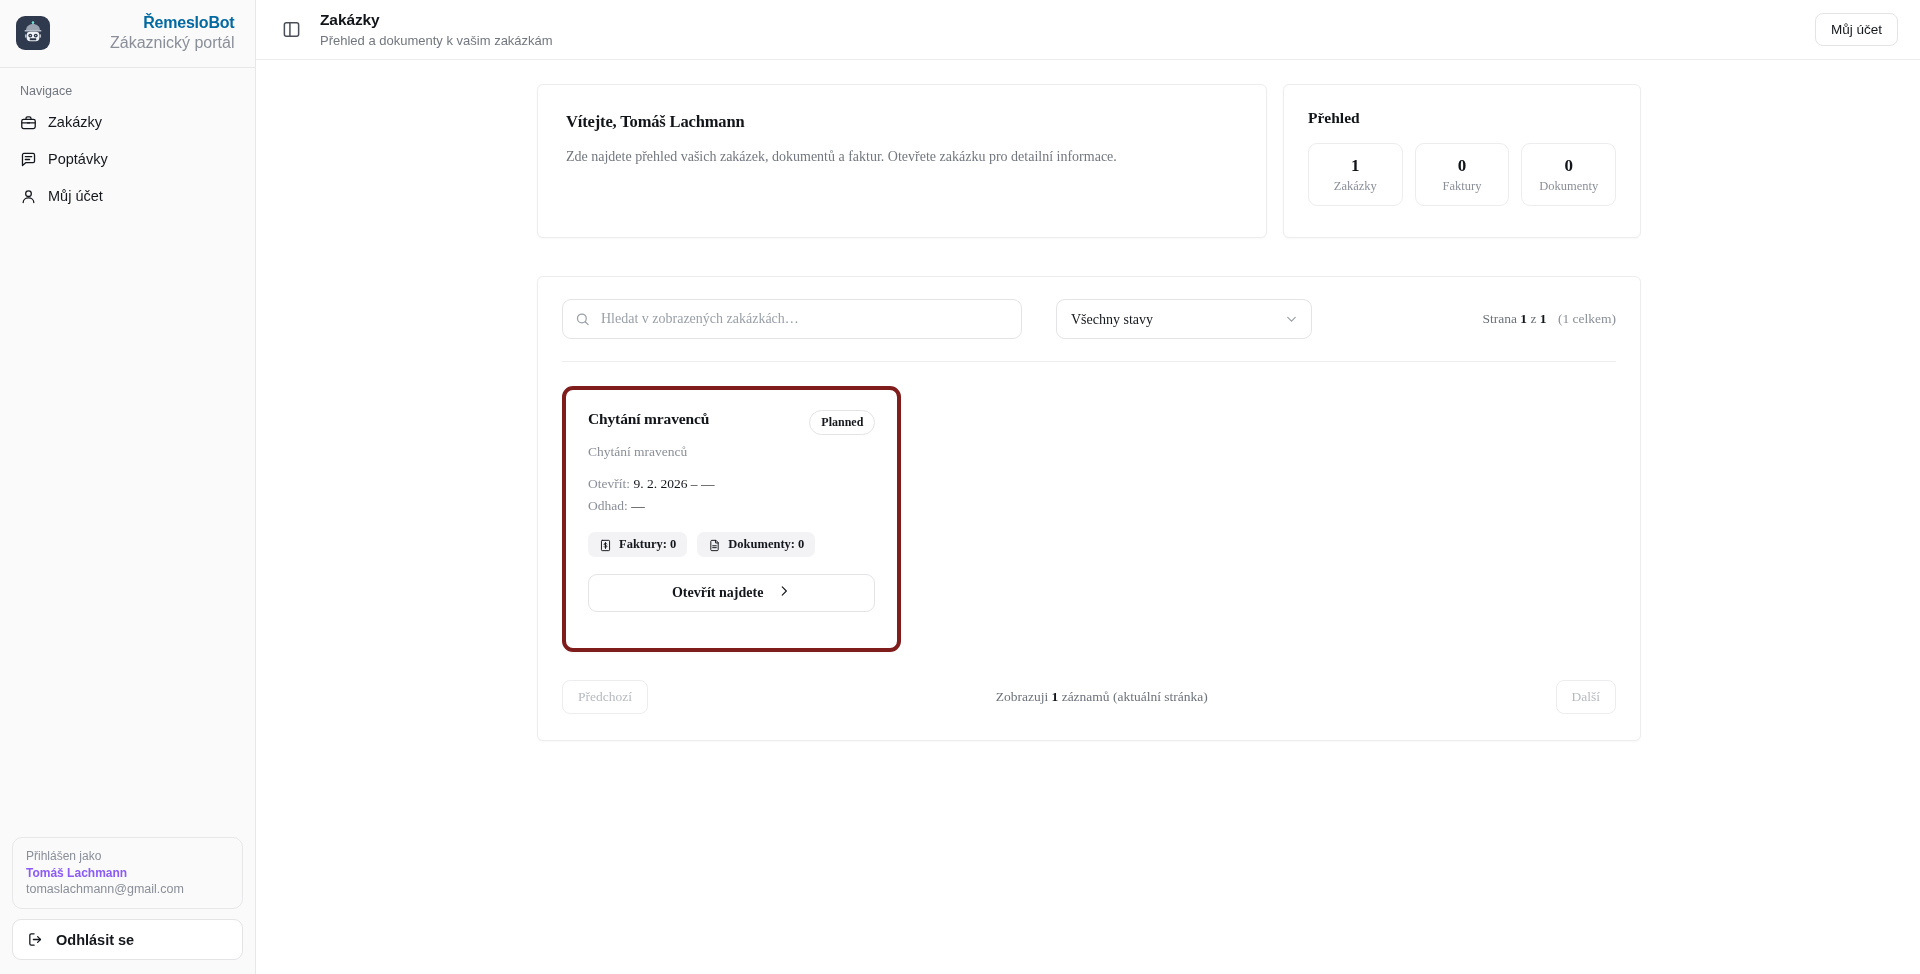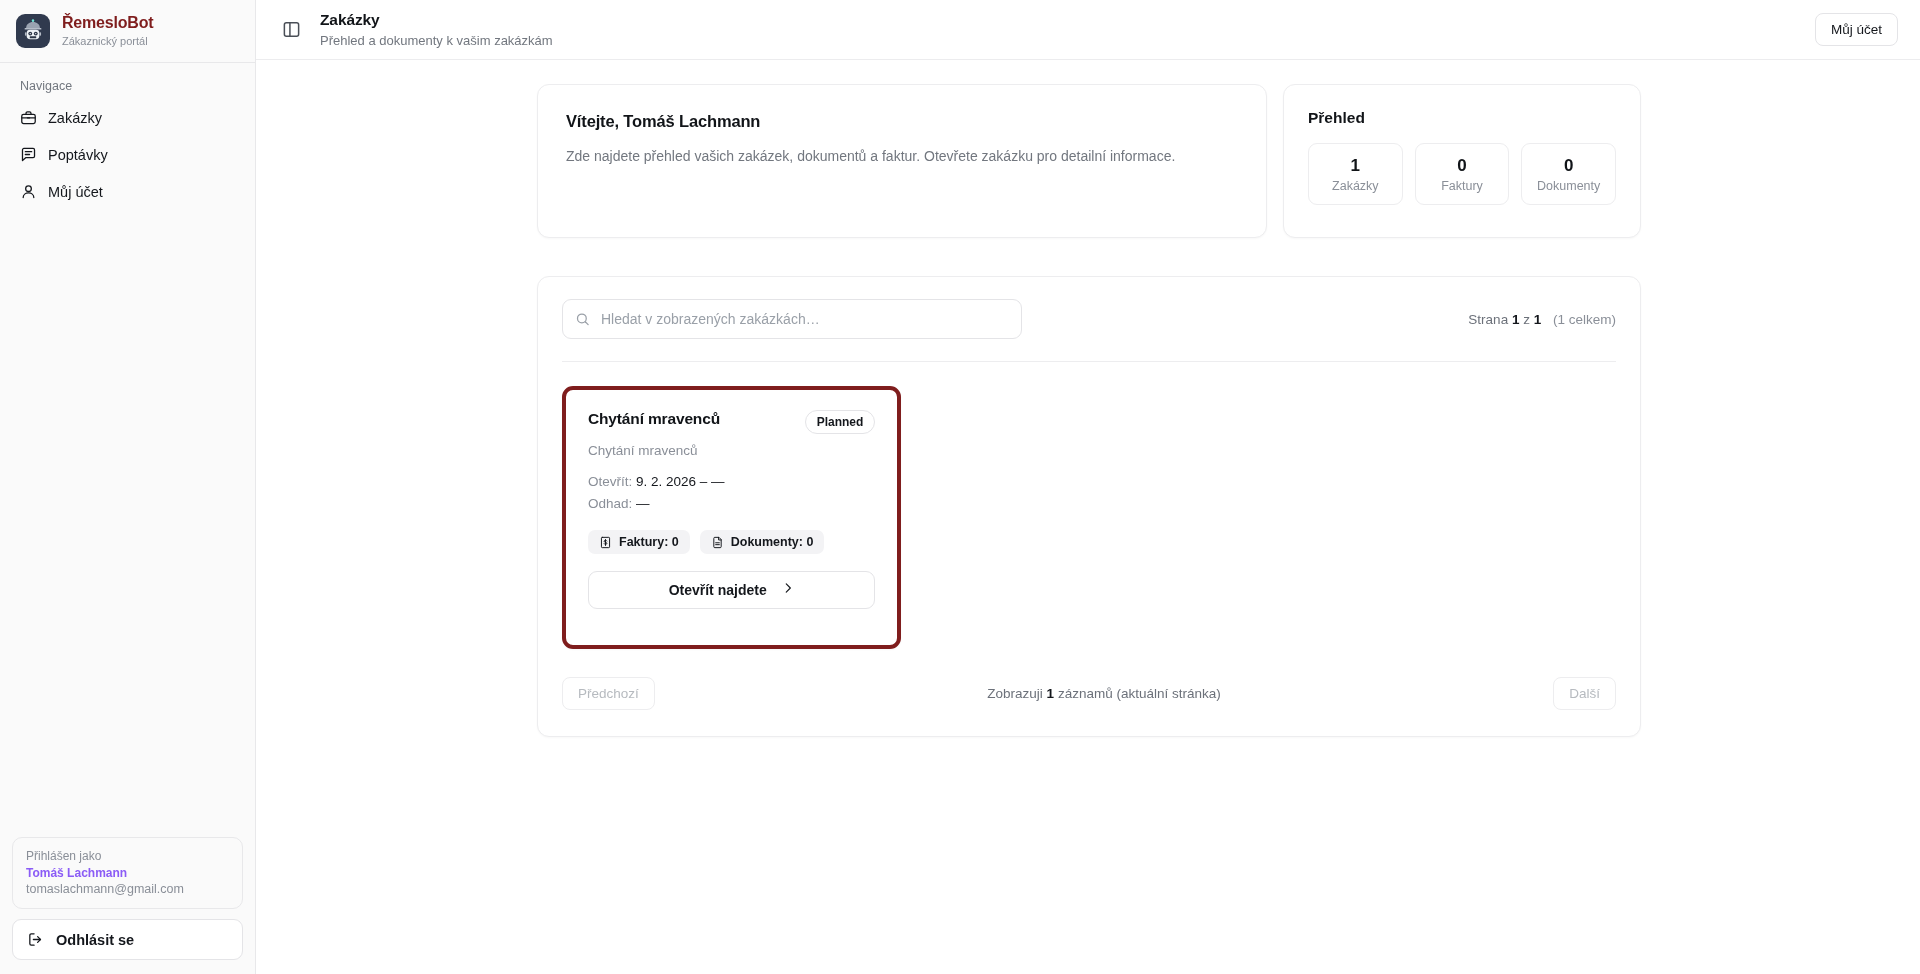--- a/index.html
+++ b/index.html
@@ -49,27 +49,28 @@
     align-items: center;
     justify-content: center;
     overflow: hidden;
   }
 
   .brand-text { display: flex; flex-direction: column; line-height: 1.15; }
   .brand-name {
     font-size: 16px;
     font-weight: 700;
     letter-spacing: -0.2px;
-    color: #7f1d1d;
+    color: #0369a1;
     text-align: right;
   }
   .brand-sub {
-    font-size: 11px;
+    font-size: 16px;
     color: #8a8f98;
     margin-top: 2px;
+    margin-left: 48px;
   }
 
   .side-divider {
     height: 1px;
     background: #e8e8ea;
     margin: 2px 0 0 0;
   }
 
   .nav-section {
     padding: 16px 12px 0 12px;
@@ -211,22 +212,23 @@
 
   .top-row {
     display: flex;
     gap: 16px;
     margin-bottom: 38px;
   }
 
   .card {
     background: #ffffff;
     border: 1px solid #ededef;
-    border-radius: 12px;
+    border-radius: 6px;
     box-shadow: 0 1px 2px rgba(16,24,40,0.03);
+    font-family: Liberation Serif, serif;
   }
 
   .welcome-card {
     flex: 1 1 auto;
     padding: 27px 28px 30px 28px;
     min-height: 154px;
   }
   .welcome-title {
     font-size: 16.5px;
     font-weight: 700;
@@ -602,20 +604,30 @@
             <div class="search-wrap">
               <span class="search-icon">
                 <svg width="15" height="15" viewBox="0 0 24 24" fill="none" stroke="currentColor" stroke-width="2" stroke-linecap="round">
                   <circle cx="11" cy="11" r="7"></circle>
                   <path d="M16.5 16.5L21 21"></path>
                 </svg>
               </span>
               <input class="search-input" type="text" placeholder="Hledat v zobrazených zakázkách…" style="">
             </div>
 
+            <div class="select-wrap">
+              <select class="status-select">
+                <option>Všechny stavy</option>
+              </select>
+              <span class="select-chevron">
+                <svg width="15" height="15" viewBox="0 0 24 24" fill="none" stroke="currentColor" stroke-width="1.9" stroke-linecap="round" stroke-linejoin="round">
+                  <path d="M6 9.5l6 6 6-6"></path>
+                </svg>
+              </span>
+            </div>
 
             <div class="toolbar-spacer"></div>
 
             <div class="page-info">
               <span>Strana</span>
               <b>1</b>
               <span>z</span>
               <b>1</b>
               <span class="muted">(1 celkem)</span>
             </div>

